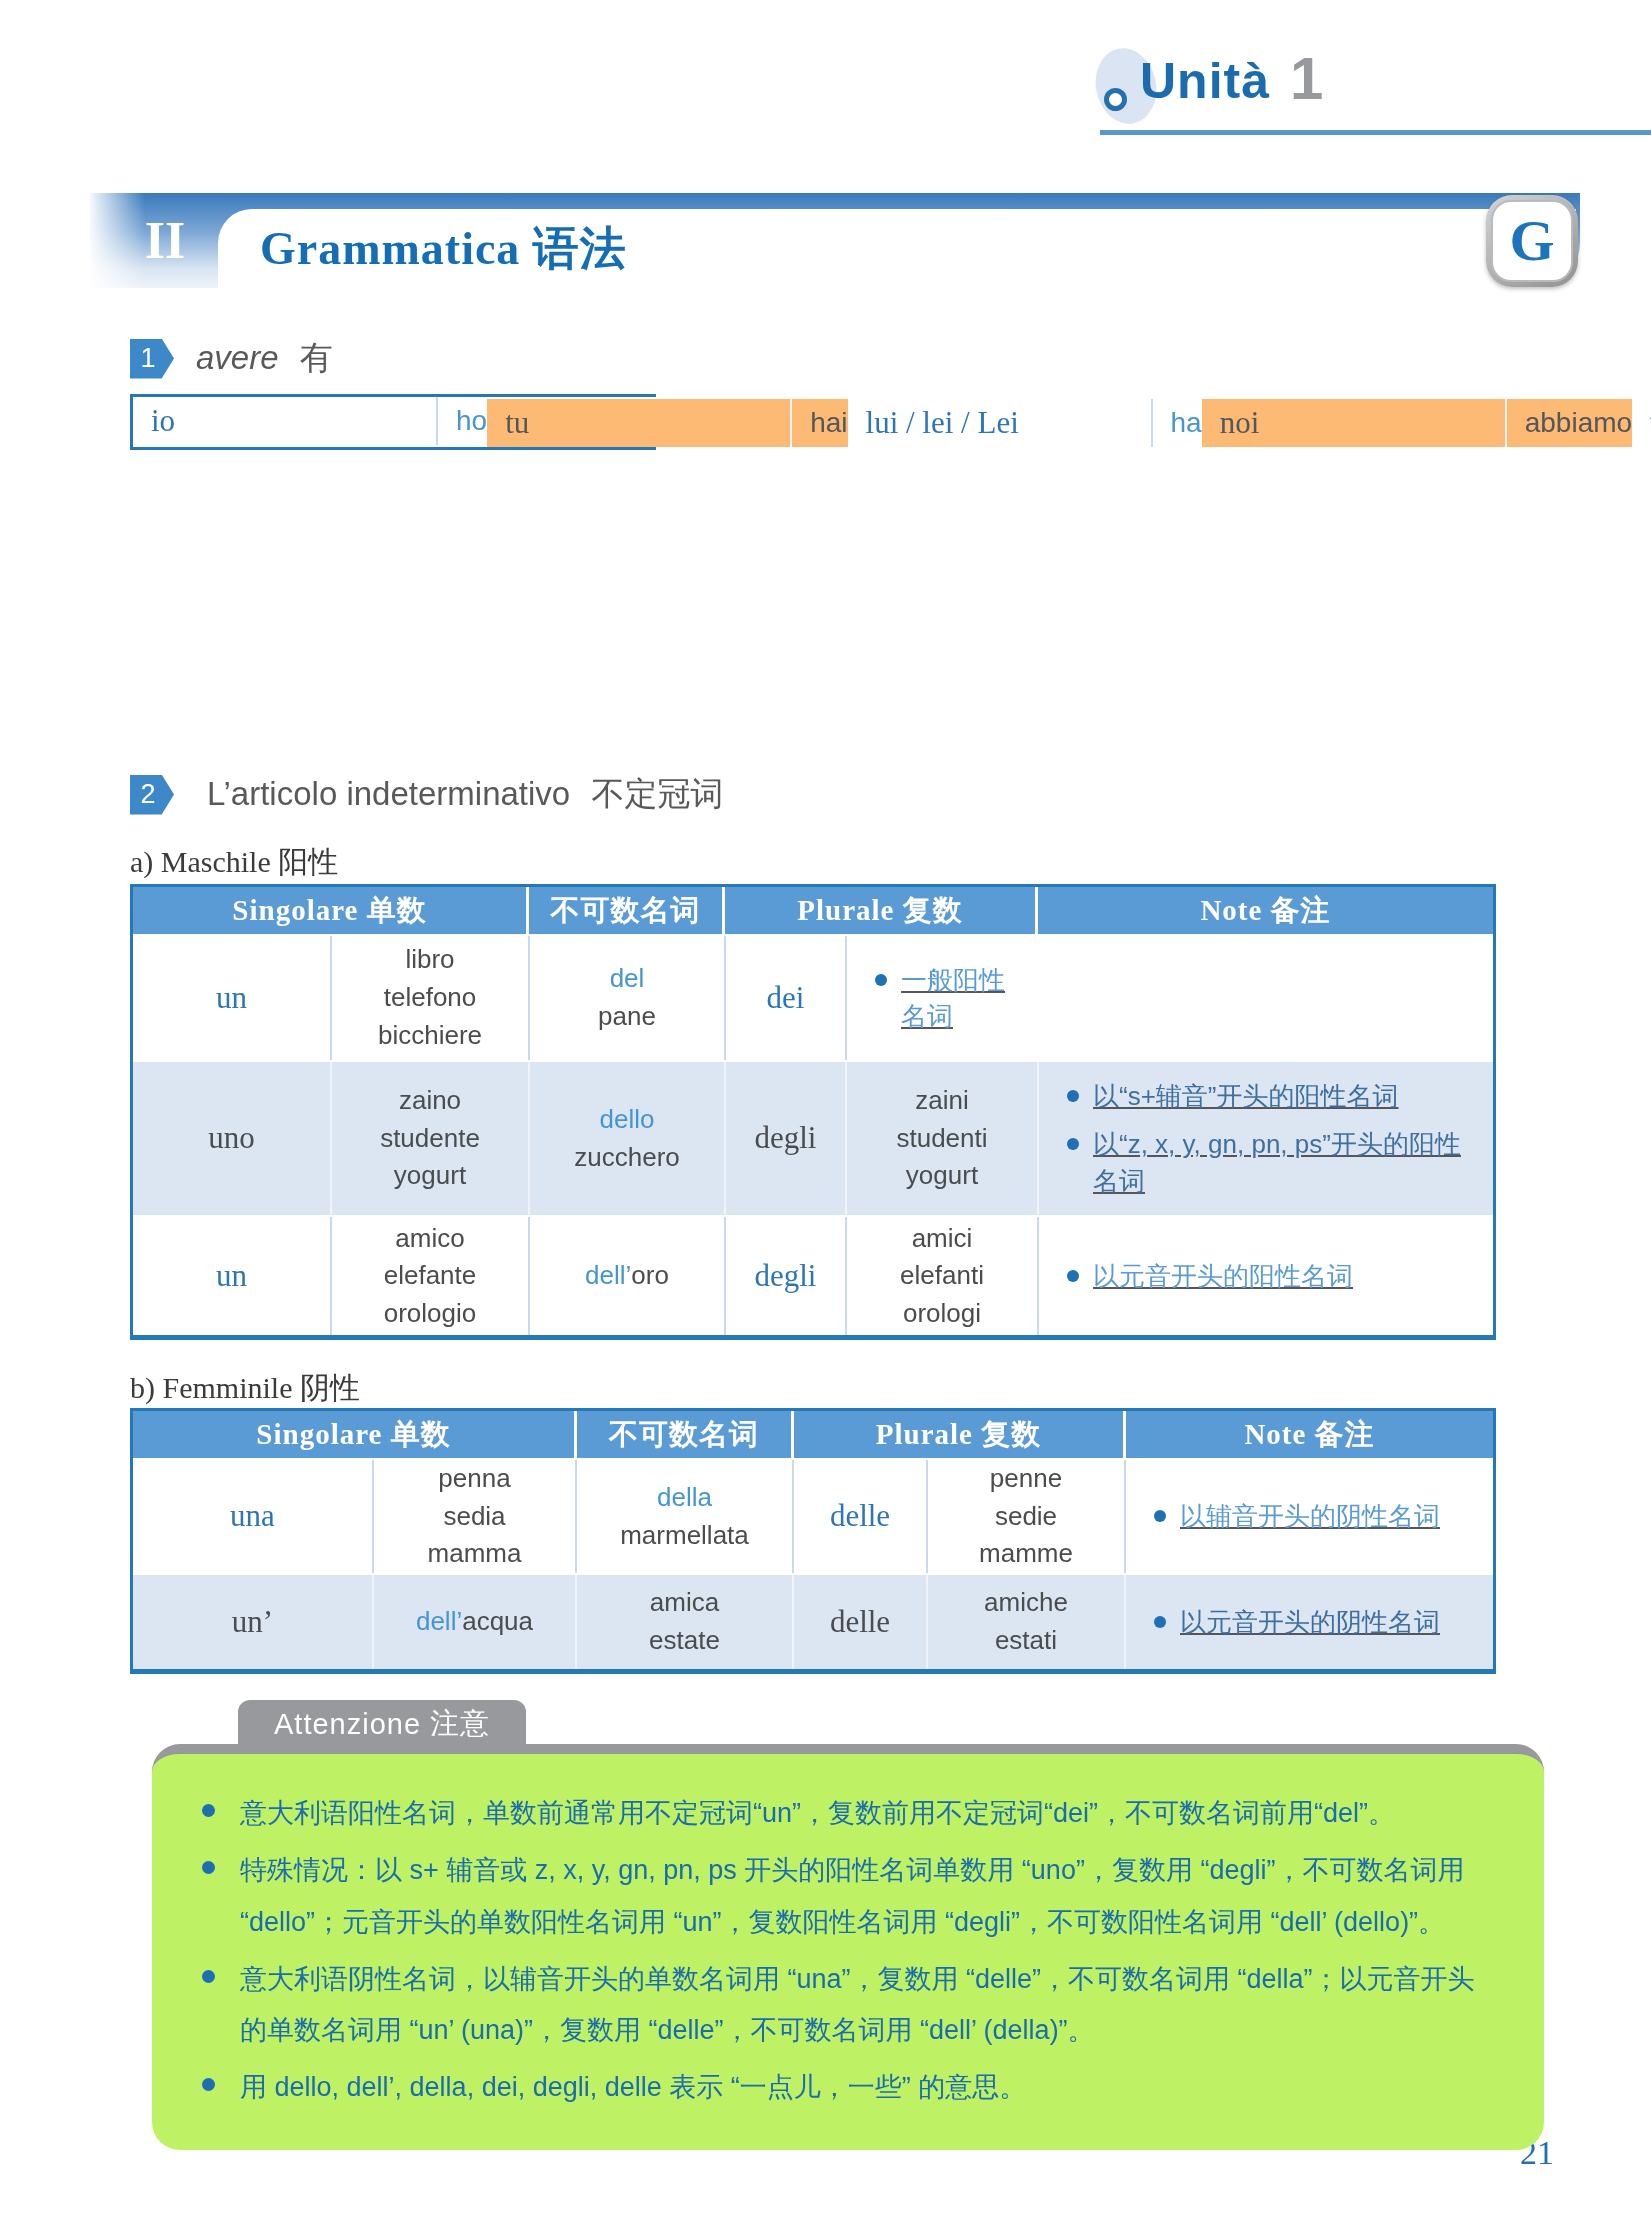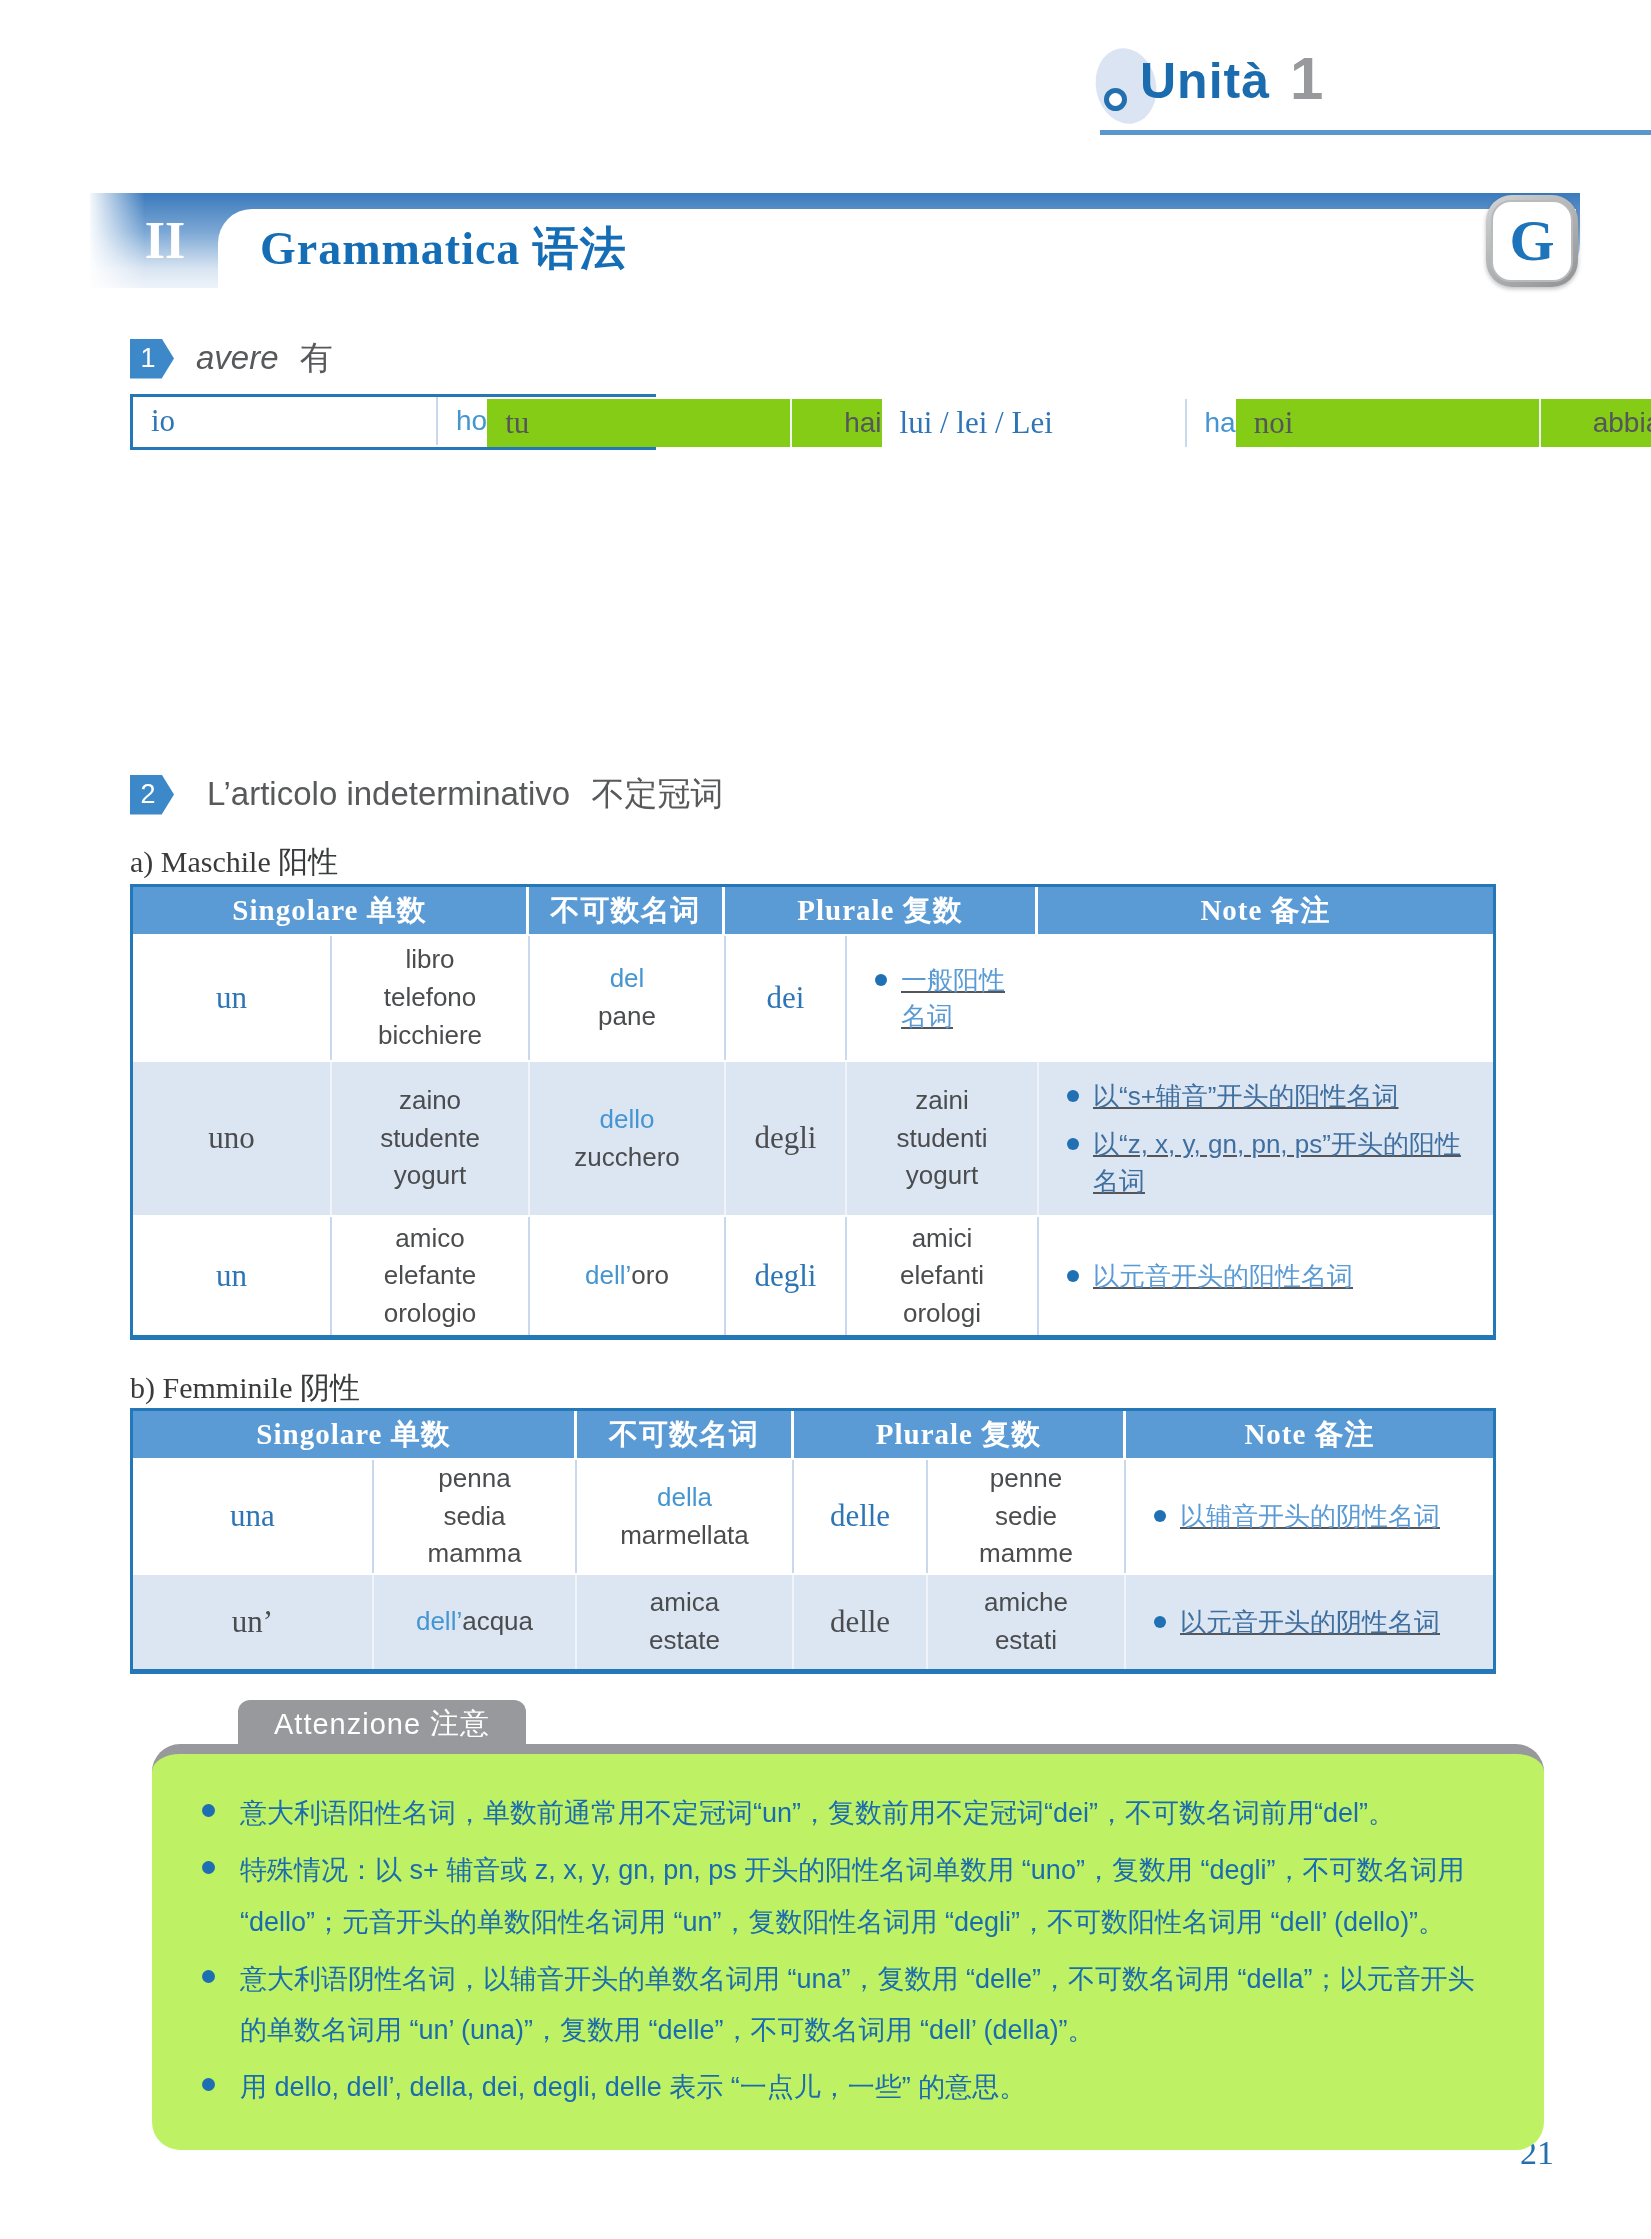--- a/index.html
+++ b/index.html
@@ -48,21 +48,21 @@
   .blk-title .h-zh{font-style:normal;margin-left:12px;}
   .blk-title.roman .h-it{font-style:normal;margin-left:11px;}
 
   
   .conj{position:absolute;left:130px;top:394px;width:520px;border:3px solid #2478b8;background:#ffffff;
         display:flex;flex-direction:row;}
   .conj-row{display:grid;grid-template-columns:305px 1fr;height:48px;border-top:2px solid #ffffff;}
   .conj-row:first-child{border-top:none;}
   .conj-row .c-cell{display:flex;align-items:center;padding-left:18px;border-right:2px solid #c9d8ec;}
   .conj-row .c-cell:last-child{border-right:none;}
-  .conj-row.alt{background:#84cc16;gap:34px;}
+  .conj-row.alt{background:#fdba74;}
   .conj-row.alt .c-cell{border-right-color:#f0f4fa;}
   .c-pron{font-family:"Liberation Serif","DejaVu Serif",serif;font-size:31px;}
   .c-form{font-size:28px;}
   .conj-row.blue .c-pron{color:#2e75b6;}
   .conj-row.blue .c-form{color:#4595d1;}
   .conj-row.alt .c-pron,.conj-row.alt .c-form{color:#55565a;}
 
   
   .g-label{position:absolute;left:130px;font-family:"Liberation Serif","DejaVu Serif",serif;
            font-size:30px;color:#3a3b3c;}

